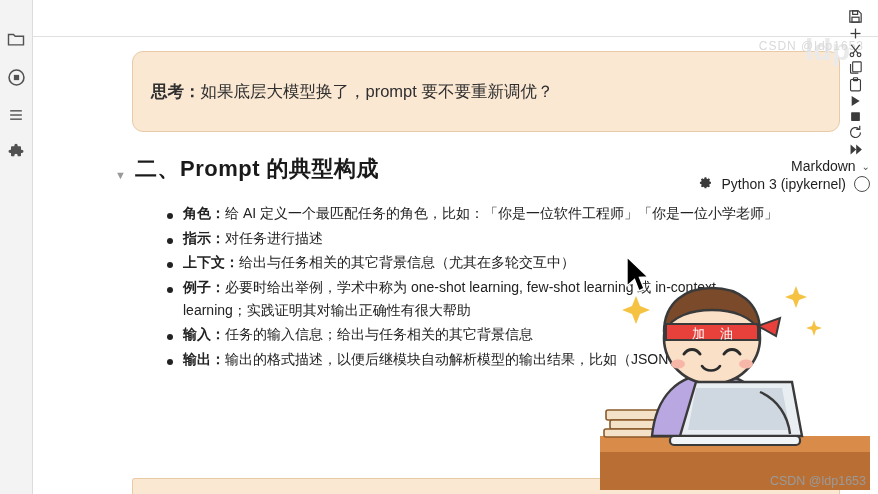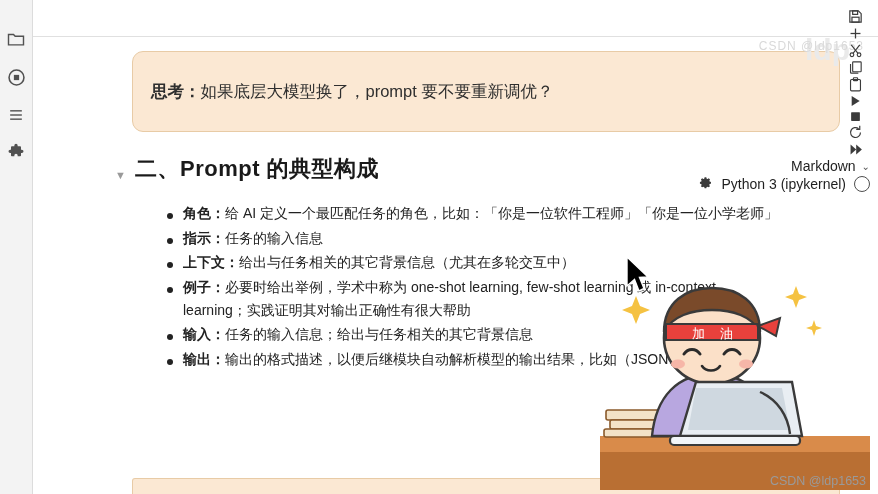--- a/index.html
+++ b/index.html
@@ -359,21 +359,21 @@
       <div class="heading-row">
         <div class="collapser">▼</div>
         <h1 class="section-title">二、Prompt 的典型构成</h1>
       </div>
 
       <ul class="bullets">
         <li>
           <span class="term">角色：</span><span>给 AI 定义一个最匹配任务的角色，比如：「你是一位软件工程师」「你是一位小学老师」</span>
         </li>
         <li>
-          <span class="term">指示：</span><span>任务的输入信息</span>
+          <span class="term">指示：</span><span>对任务进行描述</span>
         </li>
         <li>
           <span class="term">上下文：</span><span>给出与任务相关的其它背景信息（尤其在多轮交互中）</span>
         </li>
         <li>
           <span class="term">例子：</span><span>必要时给出举例，学术中称为 one-shot learning, few-shot learning 或 in-context learning；实践证明其对输出正确性有很大帮助</span>
         </li>
         <li>
           <span class="term">输入：</span><span>任务的输入信息；给出与任务相关的其它背景信息</span>
         </li>

